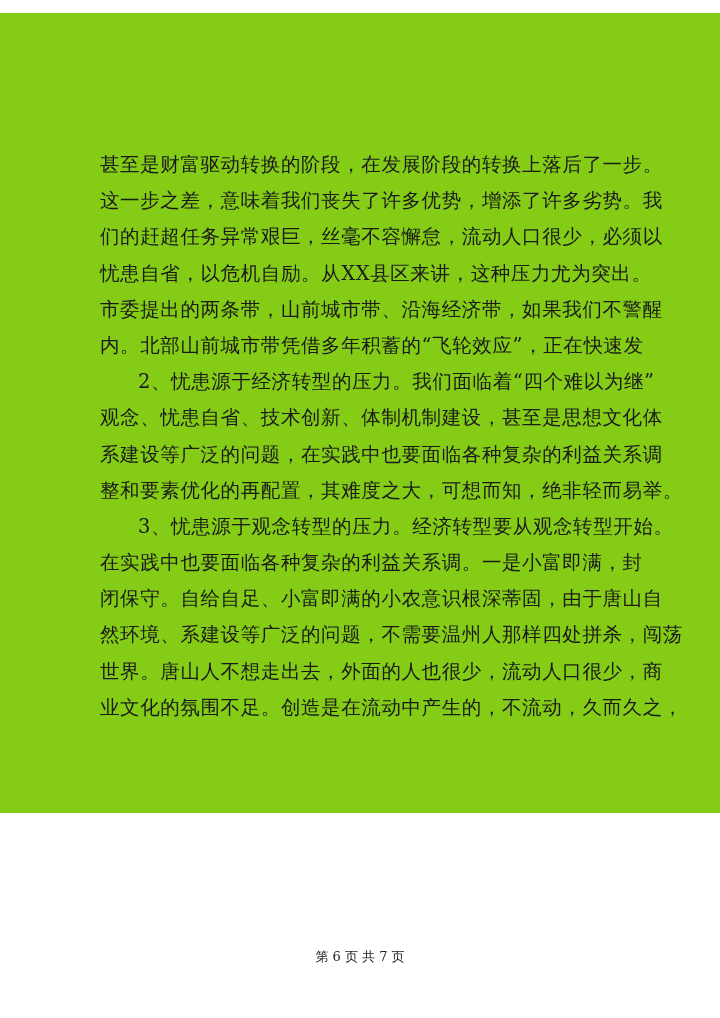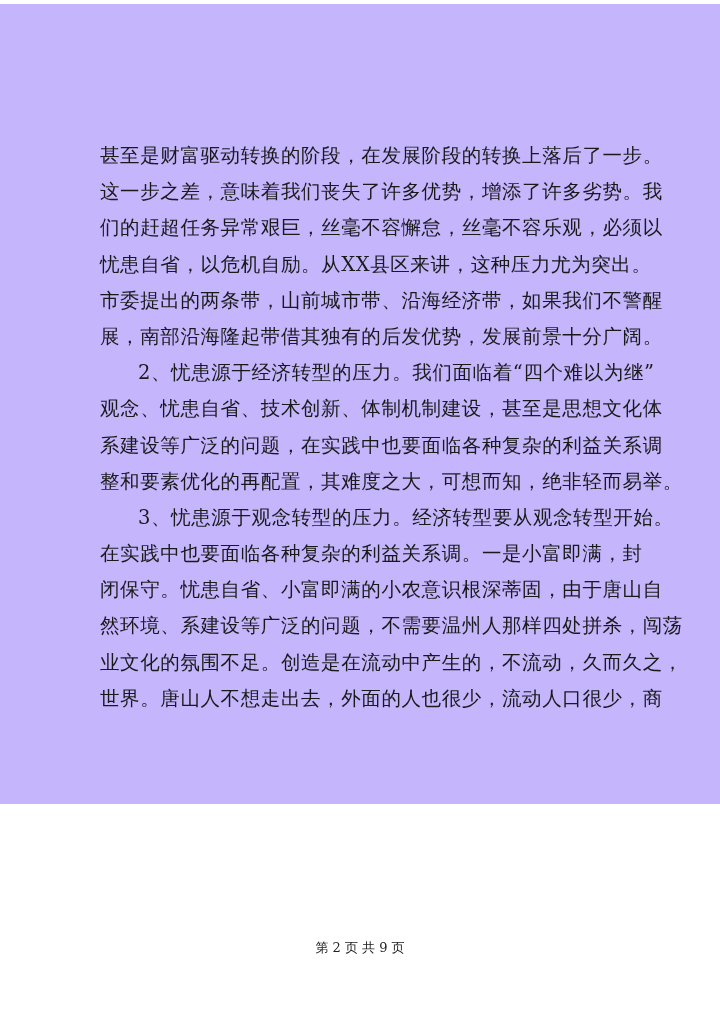--- a/index.html
+++ b/index.html
@@ -1,51 +1,51 @@
 <!DOCTYPE html>
 <html><head>
 <meta charset="utf-8">
 <style>
   html, body { margin: 0; padding: 0; background: #ffffff; }
   body { width: 720px; height: 1018px; position: relative; overflow: hidden;
          font-family: "DejaVu Serif", "Liberation Serif", serif; color: #1a1a1a; }
-  .page { position: absolute; left: 0; top: 4px; width: 720px; height: 800px; background: #c4b5fd; }
+  .page { position: absolute; left: 0; top: 13px; width: 720px; height: 800px; background: #84cc16; }
   .body-text { position: absolute; left: 100px; top: 134px; width: 540px; }
   .line { height: 36.2px; line-height: 36.2px; font-size: 19.5px; white-space: nowrap;
           letter-spacing: 0.6px; }
   .indent { padding-left: 38px; }
   .footer { position: absolute; top: 935px; left: 0; width: 720px; text-align: center;
             font-size: 13px; color: #222; }
 </style>
 </head>
 <body>
 
 <div class="page">
   <div class="body-text">
 
     <div>
       <div class="line">甚至是财富驱动转换的阶段，在发展阶段的转换上落后了一步。</div>
       <div class="line">这一步之差，意味着我们丧失了许多优势，增添了许多劣势。我</div>
-      <div class="line">们的赶超任务异常艰巨，丝毫不容懈怠，丝毫不容乐观，必须以</div>
+      <div class="line">们的赶超任务异常艰巨，丝毫不容懈怠，流动人口很少，必须以</div>
       <div class="line">忧患自省，以危机自励。从XX县区来讲，这种压力尤为突出。</div>
       <div class="line">市委提出的两条带，山前城市带、沿海经济带，如果我们不警醒</div>
-      <div class="line">展，南部沿海隆起带借其独有的后发优势，发展前景十分广阔。</div>
+      <div class="line">内。北部山前城市带凭借多年积蓄的“飞轮效应”，正在快速发</div>
     </div>
 
     <div>
       <div class="line indent">2、忧患源于经济转型的压力。我们面临着“四个难以为继”</div>
       <div class="line">观念、忧患自省、技术创新、体制机制建设，甚至是思想文化体</div>
       <div class="line">系建设等广泛的问题，在实践中也要面临各种复杂的利益关系调</div>
       <div class="line">整和要素优化的再配置，其难度之大，可想而知，绝非轻而易举。</div>
     </div>
 
     <div>
       <div class="line indent">3、忧患源于观念转型的压力。经济转型要从观念转型开始。</div>
       <div class="line">在实践中也要面临各种复杂的利益关系调。一是小富即满，封</div>
-      <div class="line">闭保守。忧患自省、小富即满的小农意识根深蒂固，由于唐山自</div>
+      <div class="line">闭保守。自给自足、小富即满的小农意识根深蒂固，由于唐山自</div>
       <div class="line">然环境、系建设等广泛的问题，不需要温州人那样四处拼杀，闯荡</div>
+      <div class="line">世界。唐山人不想走出去，外面的人也很少，流动人口很少，商</div>
       <div class="line">业文化的氛围不足。创造是在流动中产生的，不流动，久而久之，</div>
-      <div class="line">世界。唐山人不想走出去，外面的人也很少，流动人口很少，商</div>
     </div>
   </div>
 
-  <div class="footer">第 2 页  共 9 页</div>
+  <div class="footer">第 6 页  共 7 页</div>
 </div>
 
 </body></html>

